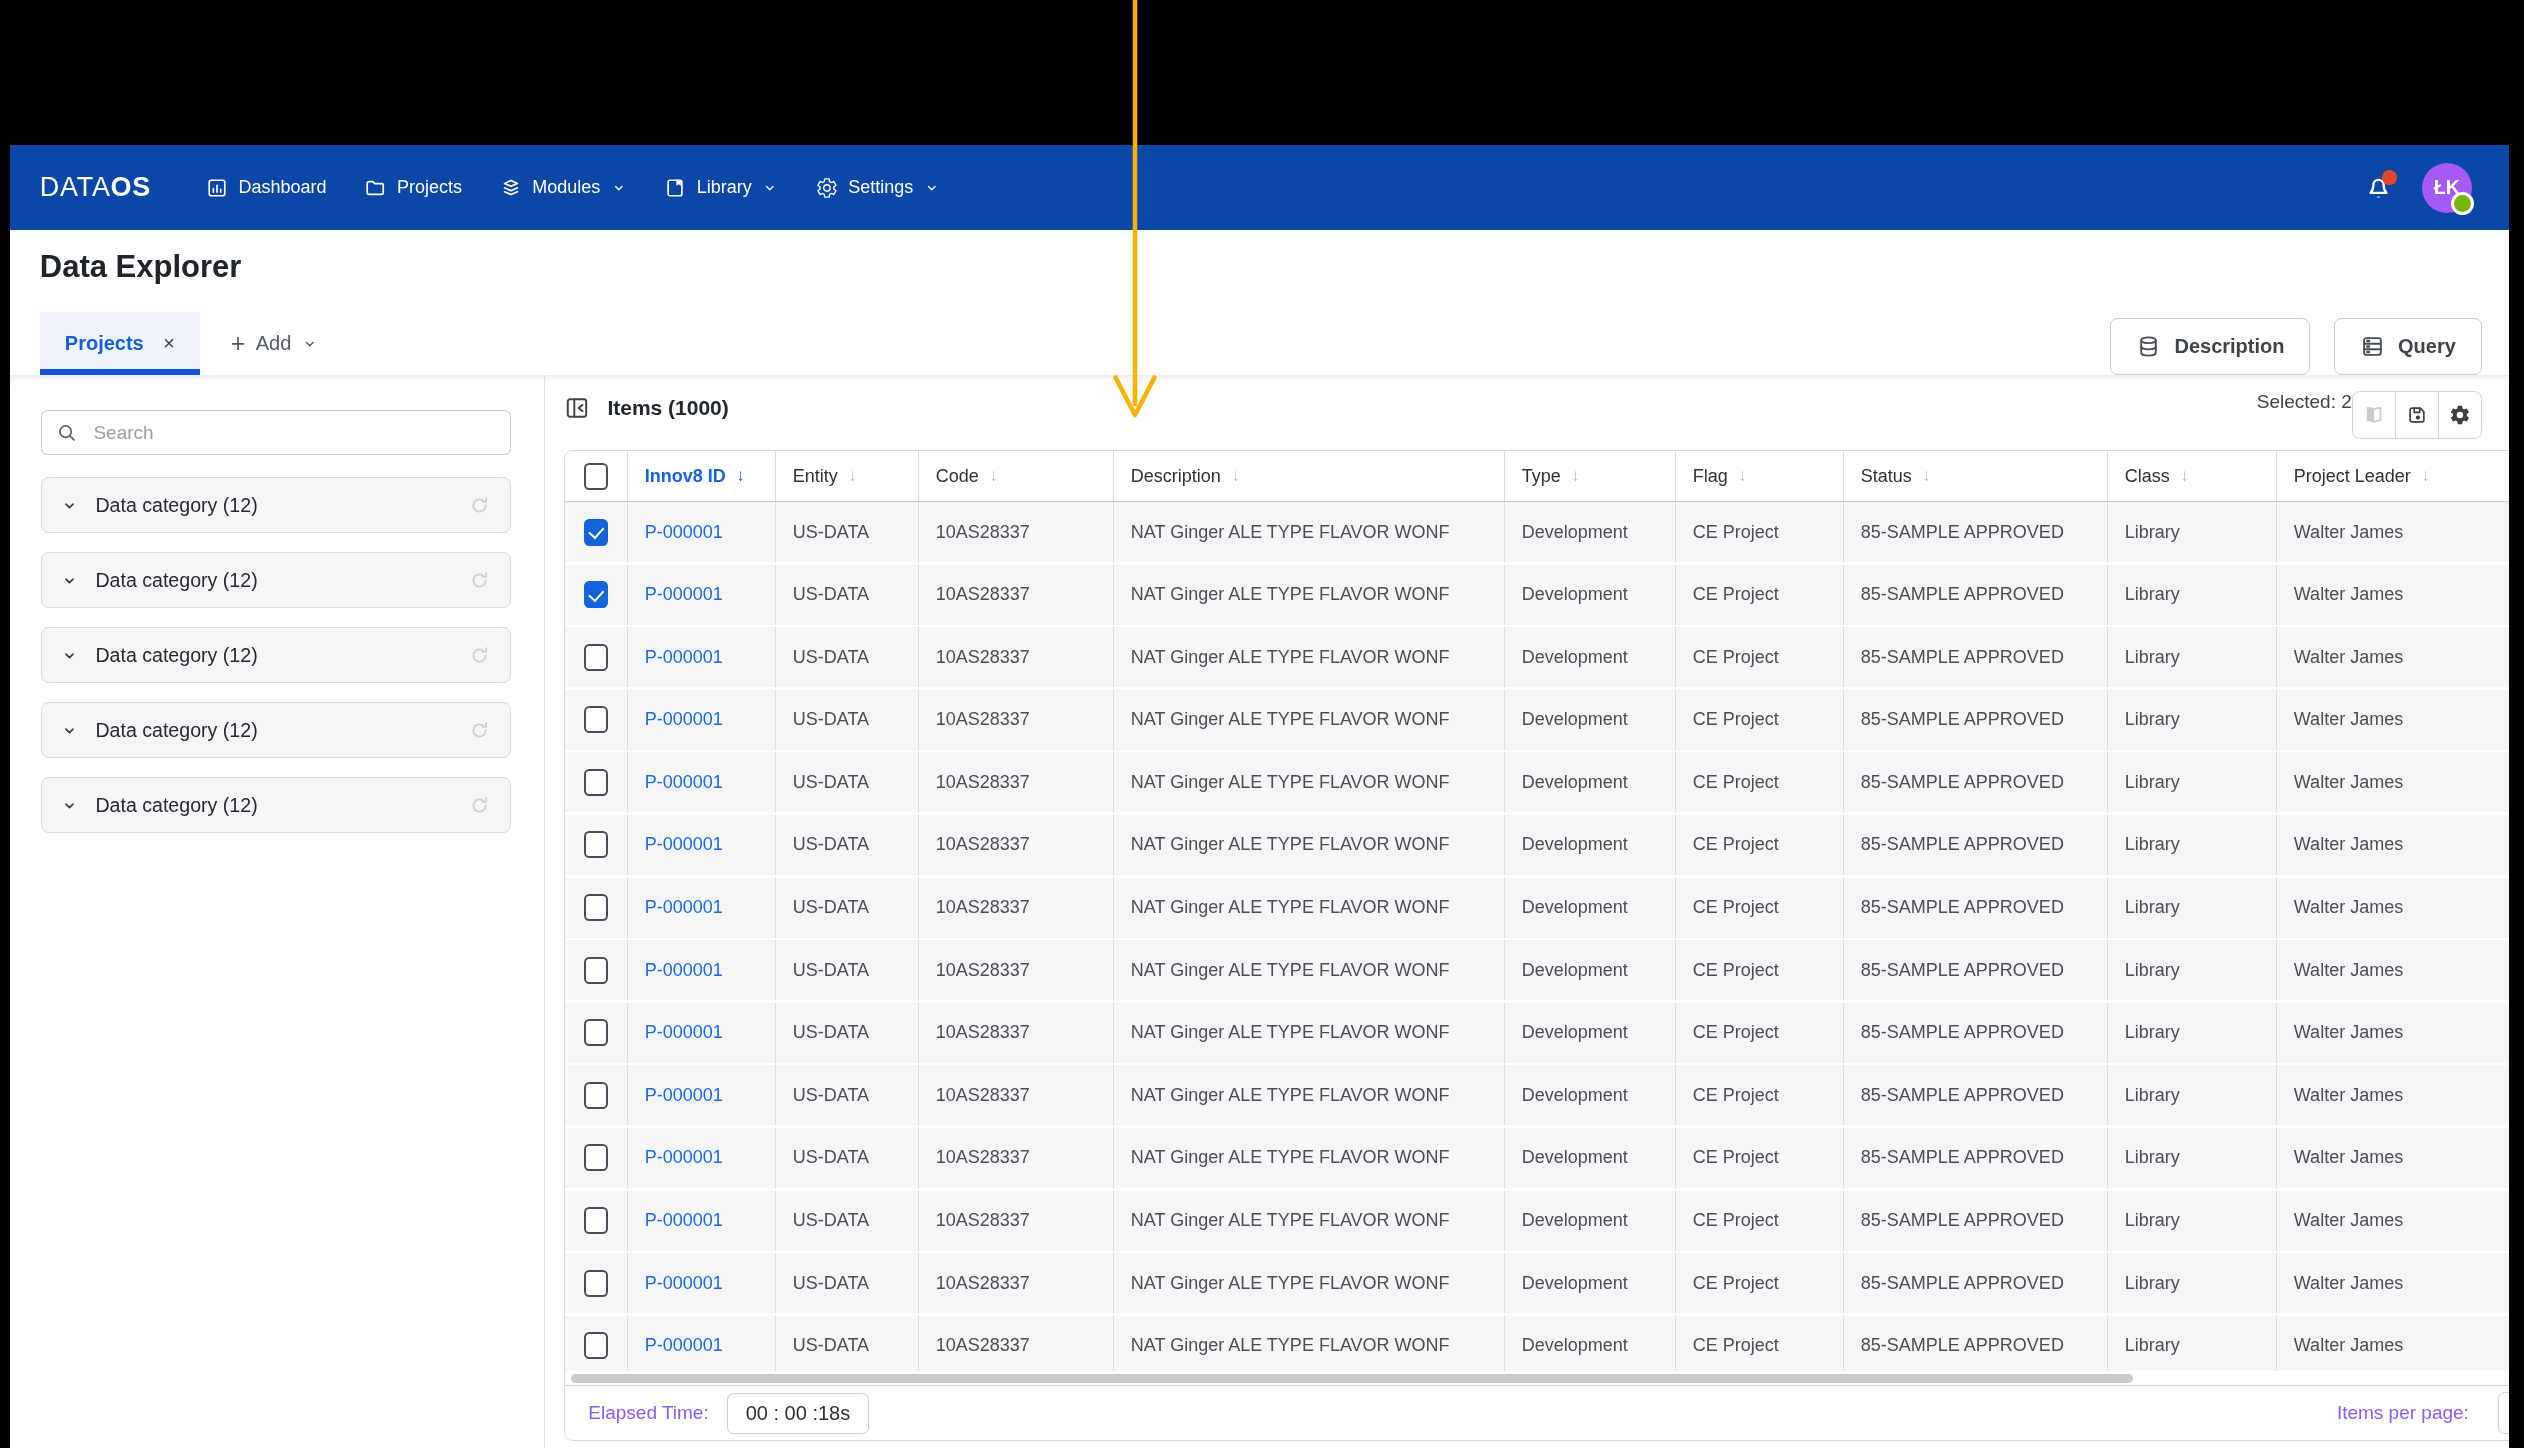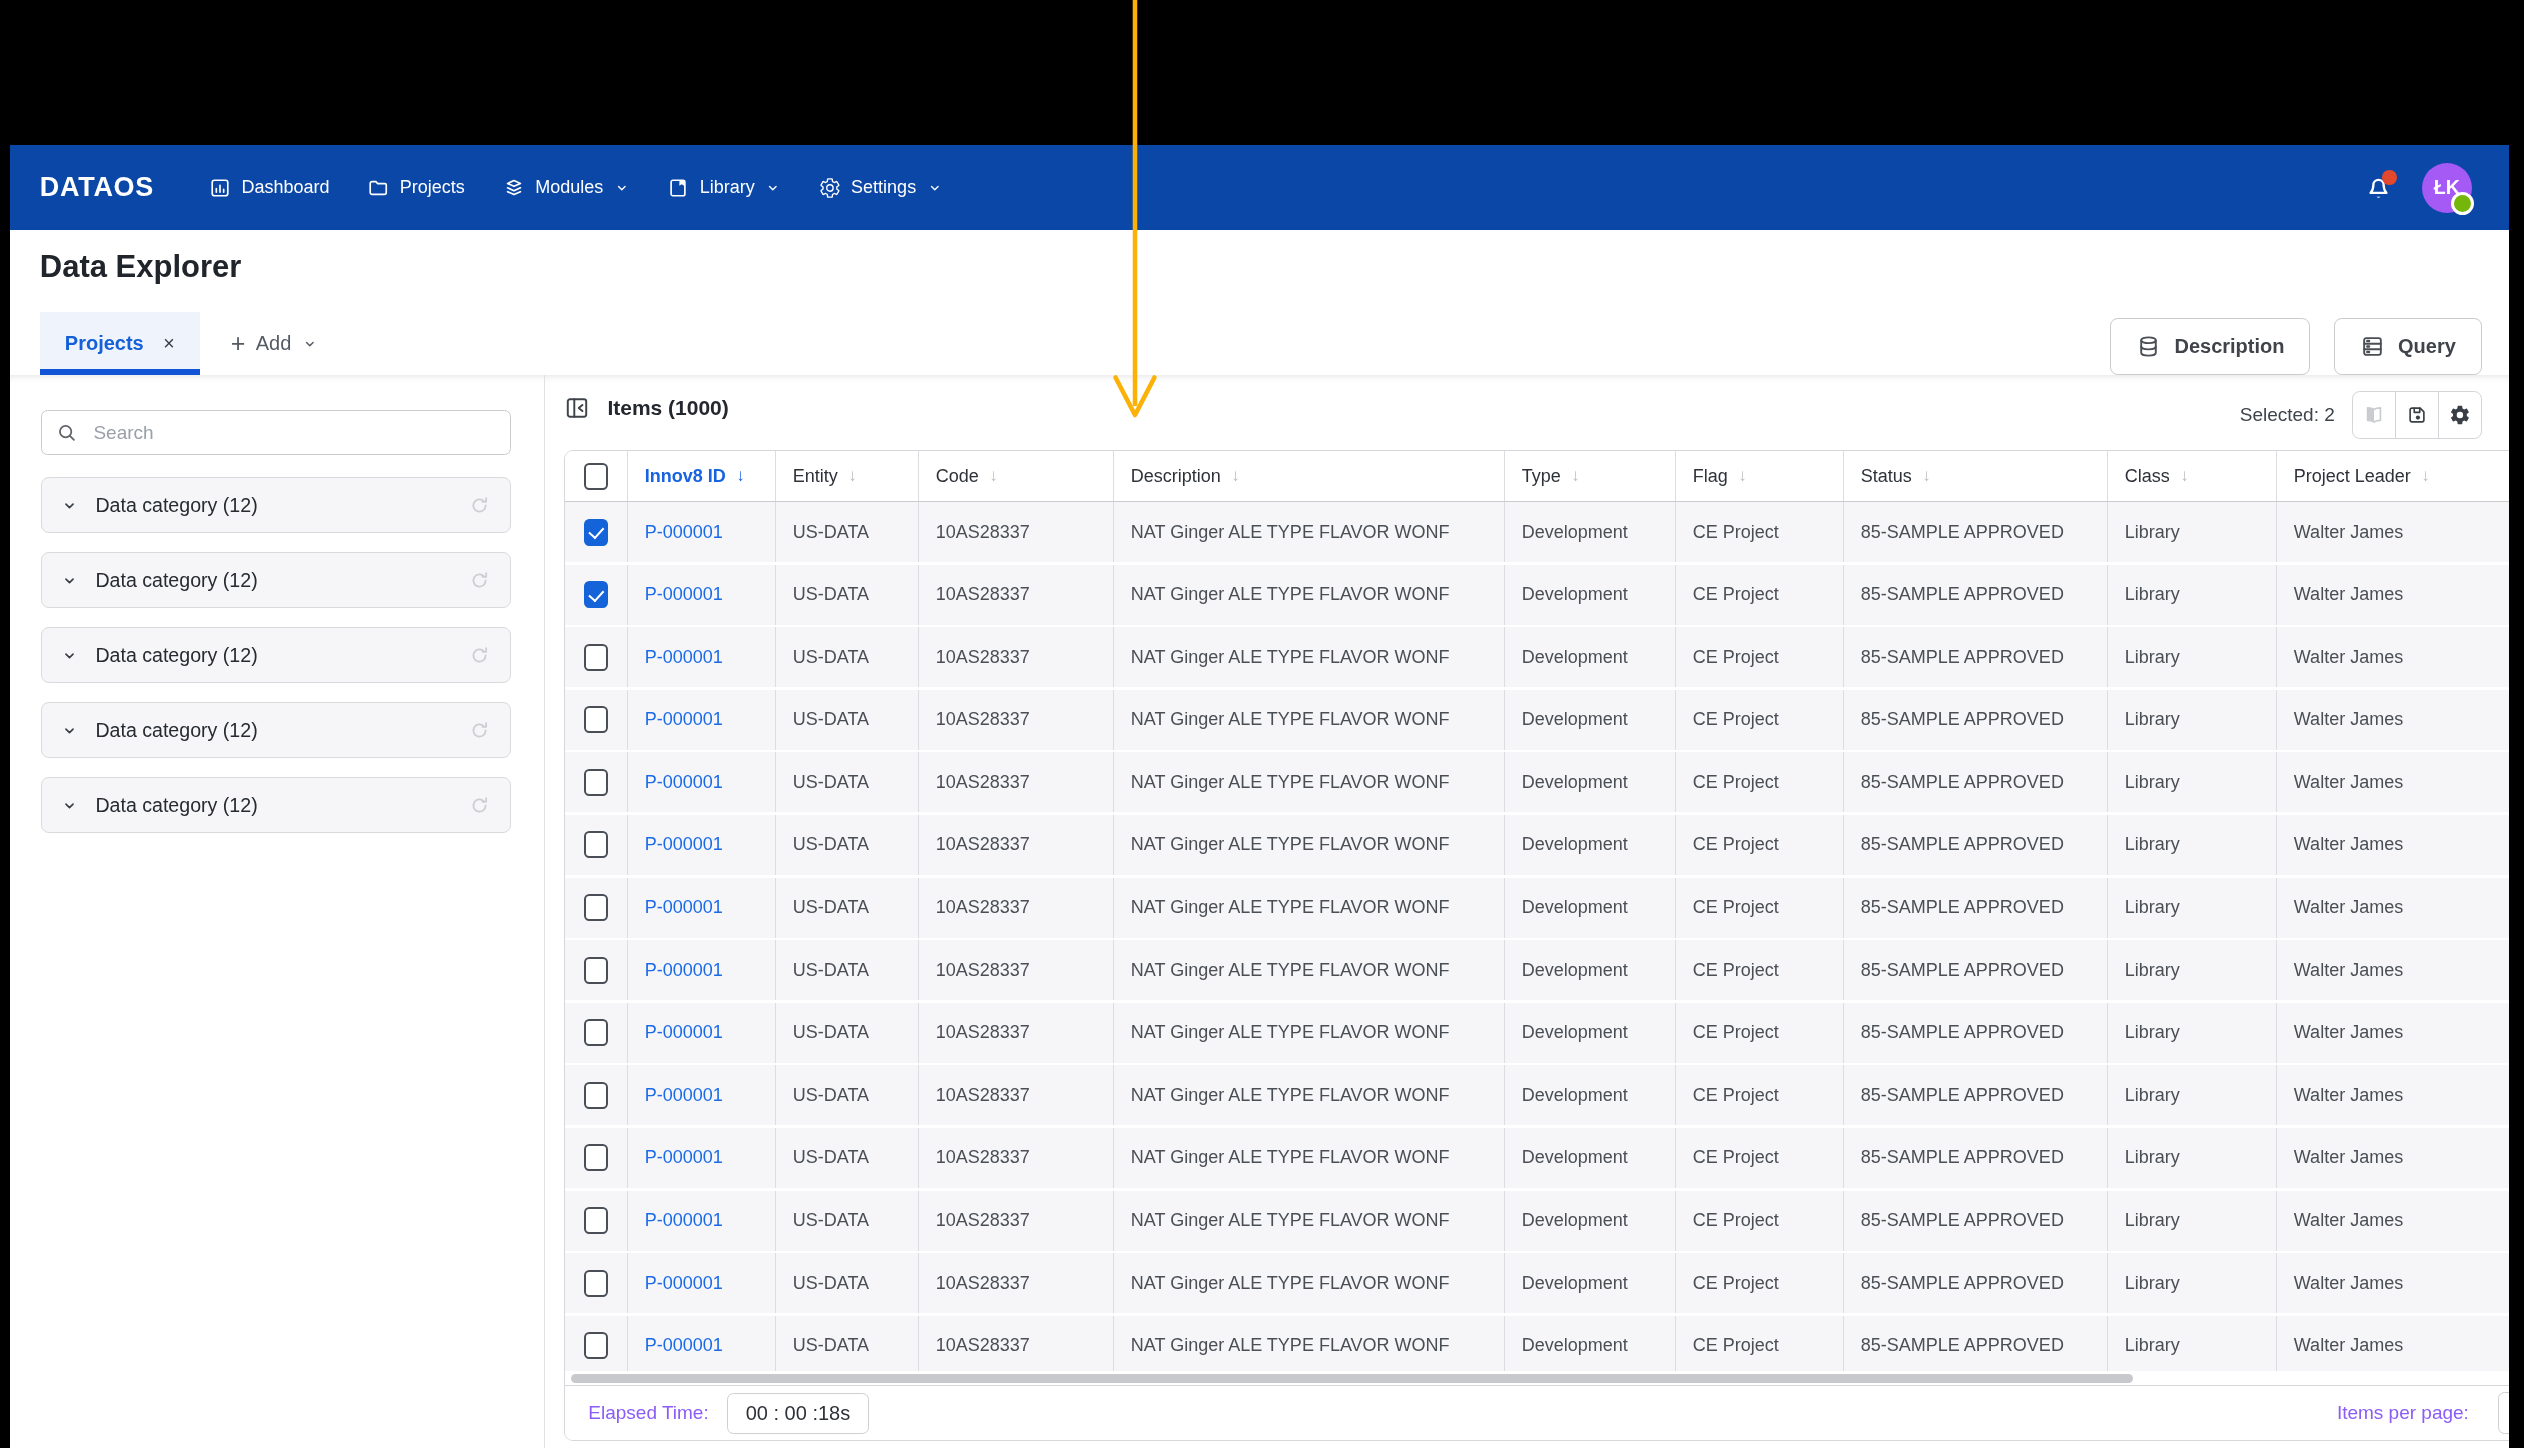--- a/index.html
+++ b/index.html
@@ -4,21 +4,21 @@
 <style>
   html,body{margin:0;padding:0;width:2525px;height:1449px;overflow:hidden;background:#000;
     font-family:"Liberation Sans","DejaVu Sans",sans-serif;}
   .app{position:absolute;left:9.8px;top:145px;width:2499px;height:1304px;background:#fff;overflow:hidden;}
 
   
   .navbar{position:absolute;left:0;top:0;width:100%;height:85px;background:#0B47A7;display:flex;align-items:center;
     padding:0 37px 0 30px;box-sizing:border-box;color:#fff;}
   .logo{font-size:27px;letter-spacing:0.7px;color:#fff;margin-right:55px;cursor:default;}
   .logo b{font-weight:800;}
-  .logo span.lt{font-weight:700;}
+  .logo span.lt{font-weight:400;}
   .nav-items{display:flex;gap:38px;}
   .nav-item{display:flex;align-items:center;gap:10.4px;font-size:18px;color:#fff;cursor:pointer;}
   .nav-item .ic{width:22px;height:22px;}
   .nav-item .ic svg{width:100%;height:100%;display:block;}
   .nav-item .caret{width:15.6px;height:15.6px;opacity:.95;}
   .nav-right{margin-left:auto;display:flex;align-items:center;gap:29px;}
   .bell-wrap{position:relative;width:29px;height:29px;cursor:pointer;}
   .bell-wrap svg{width:29px;height:29px;}
   .bell-badge{position:absolute;right:-3.9px;top:-2.6px;width:14.3px;height:14.3px;border-radius:50%;background:#E2482D;}
   .avatar{position:relative;width:50px;height:50px;border-radius:50%;background:#A55AF6;display:flex;align-items:center;
@@ -70,21 +70,21 @@
   .accordion .lbl{font-size:19.6px;color:#272B31;margin-left:17px;}
   .accordion .refresh{margin-left:auto;width:21px;height:21px;color:#CDCFD3;cursor:pointer;}
   .accordion .refresh svg{width:100%;height:100%;}
 
   
   .main{flex:1;position:relative;}
   .items-head{position:absolute;left:19.6px;top:19.6px;display:flex;align-items:center;gap:17px;}
   .items-head .ic{width:26px;height:26px;color:#3F444B;cursor:pointer;}
   .items-head .ic svg{width:100%;height:100%;}
   .items-title{font-size:21px;font-weight:600;color:#23272E;}
-  .items-actions{position:absolute;right:27px;top:15.6px;display:flex;align-items:center;gap:17px;}
+  .items-actions{position:absolute;right:27px;top:15.6px;display:flex;align-items:flex-start;}
   .selected-label{font-size:19px;color:#3F444B;}
   .icon-group{display:flex;border:1.3px solid #D4D5D8;border-radius:7.8px;overflow:hidden;background:#fff;}
   .icon-group .seg{width:42px;height:46px;display:flex;align-items:center;justify-content:center;cursor:pointer;}
   .icon-group .seg + .seg{border-left:1.3px solid #D4D5D8;}
   .icon-group .ic{width:22px;height:22px;}
   .icon-group .ic svg{width:100%;height:100%;}
 
   .card{position:absolute;left:19px;top:75px;width:2270px;height:991px;border:1.3px solid #D6D7DA;border-radius:9px;
     background:#fff;box-sizing:border-box;overflow:hidden;}
   .thead{height:51px;display:flex;border-bottom:1.3px solid #C9CBCD;background:#fff;box-sizing:border-box;}

